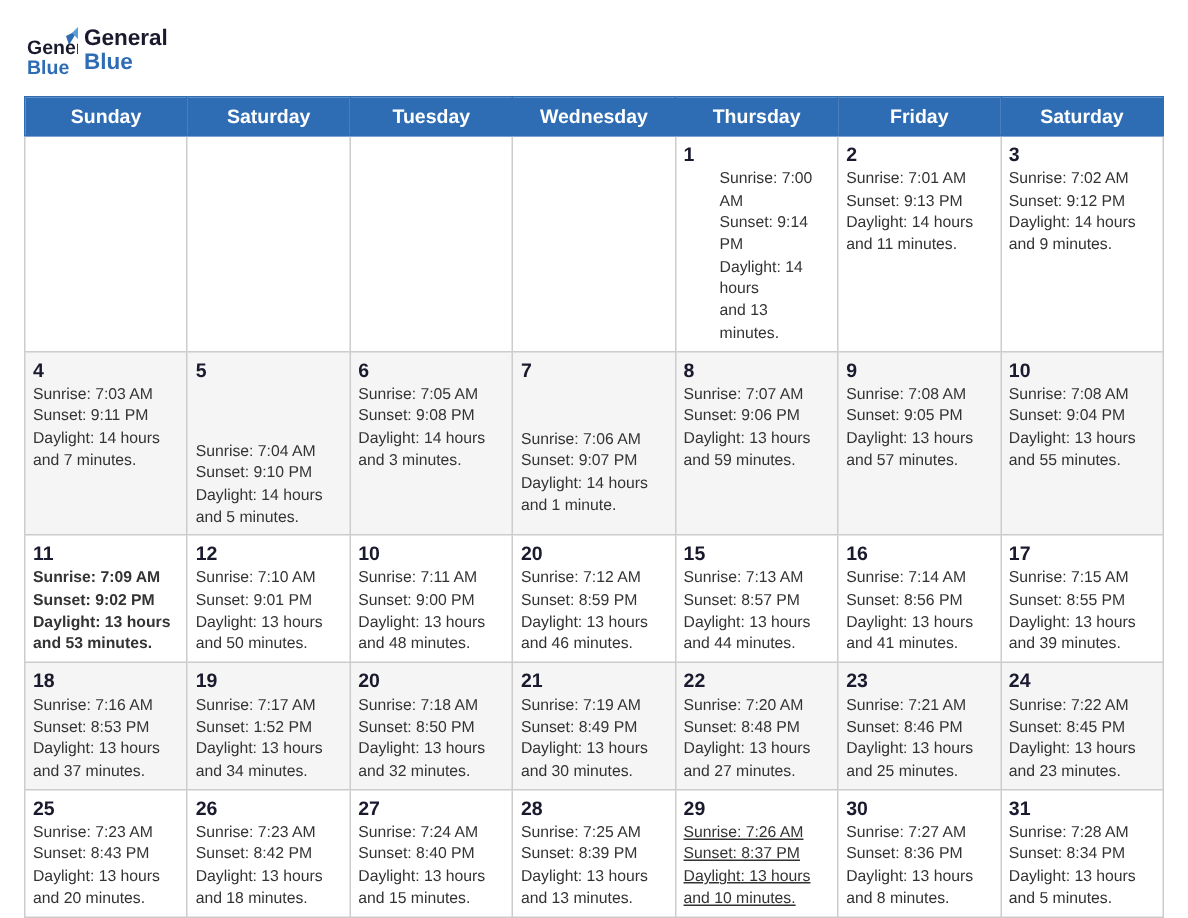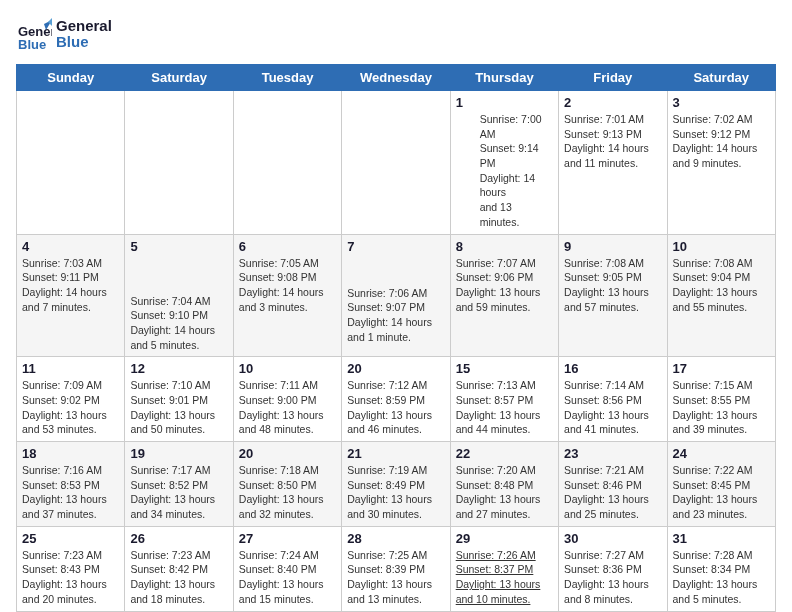--- a/index.html
+++ b/index.html
@@ -179,21 +179,21 @@
           <span class="day-number">10</span>
           <div class="day-info" style="white-space: pre-line;">Sunrise: 7:08 AM
 Sunset: 9:04 PM
 Daylight: 13 hours
 and 55 minutes.</div>
         </td>
       </tr>
       <tr>
         <td>
           <span class="day-number">11</span>
-          <div class="day-info" style="white-space: pre-line;">Sunrise: 7:09 AM
+          <div class="day-info" style="white-space: pre-line; font-weight: bold;">Sunrise: 7:09 AM
 Sunset: 9:02 PM
 Daylight: 13 hours
 and 53 minutes.</div>
         </td>
         <td>
           <span class="day-number">12</span>
           <div class="day-info" style="white-space: pre-line;">Sunrise: 7:10 AM
 Sunset: 9:01 PM
 Daylight: 13 hours
 and 50 minutes.</div>
@@ -238,21 +238,21 @@
         <td>
           <span class="day-number">18</span>
           <div class="day-info" style="white-space: pre-line;">Sunrise: 7:16 AM
 Sunset: 8:53 PM
 Daylight: 13 hours
 and 37 minutes.</div>
         </td>
         <td>
           <span class="day-number">19</span>
           <div class="day-info" style="white-space: pre-line;">Sunrise: 7:17 AM
-Sunset: 8:52 PM
+Sunset: 1:52 PM
 Daylight: 13 hours
 and 34 minutes.</div>
         </td>
         <td>
           <span class="day-number">20</span>
           <div class="day-info" style="white-space: pre-line;">Sunrise: 7:18 AM
 Sunset: 8:50 PM
 Daylight: 13 hours
 and 32 minutes.</div>
         </td>

